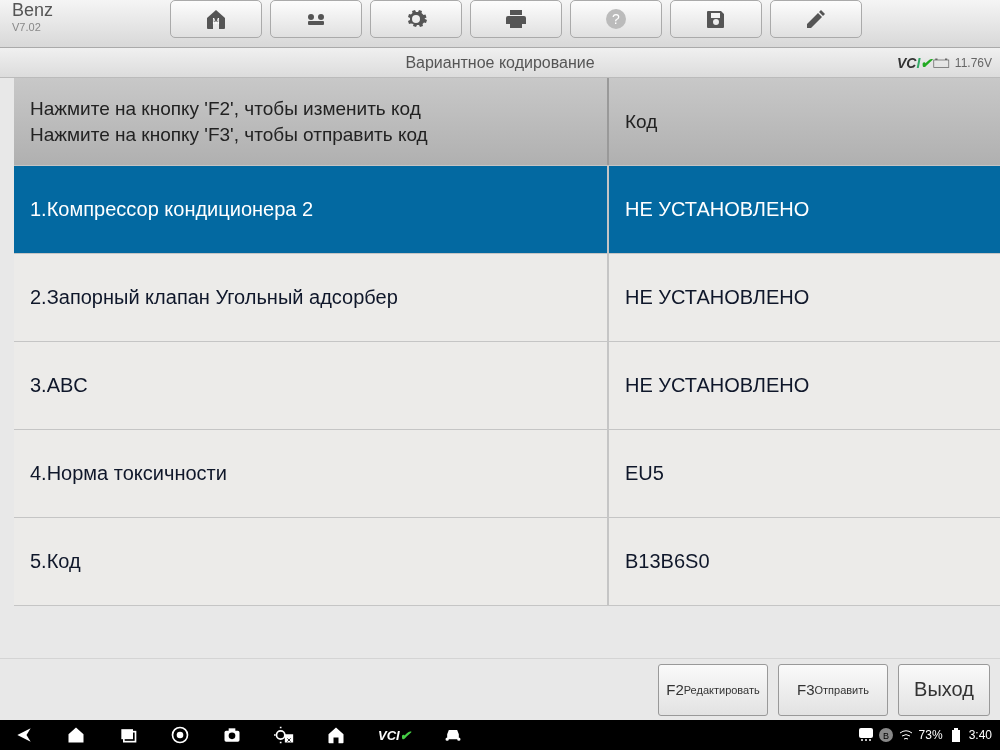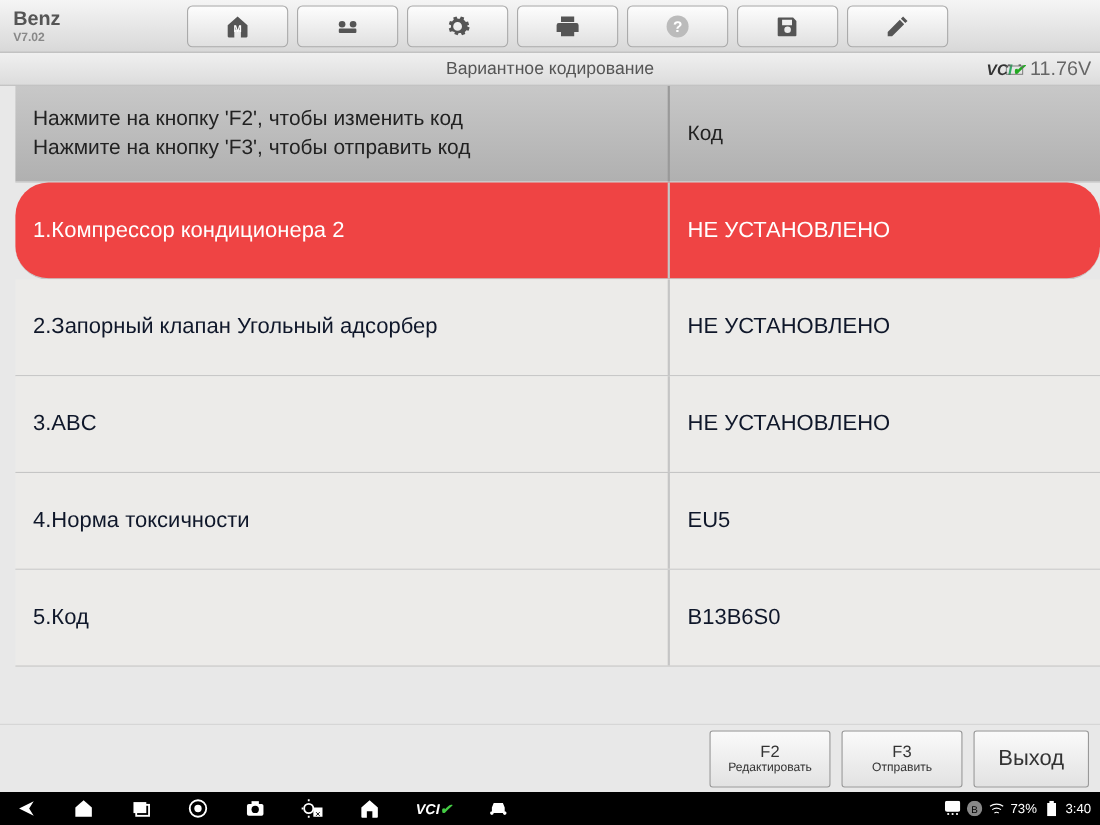--- a/index.html
+++ b/index.html
@@ -4,23 +4,21 @@
 <style>
 * { margin: 0; padding: 0; box-sizing: border-box; font-family: Arial, sans-serif; }
 html, body { width: 1000px; height: 750px; overflow: hidden; background: #e8e8e8; }
 
 
 .toolbar {
   height: 48px;
   background: linear-gradient(to bottom, #f5f5f5, #d8d8d8);
   border-bottom: 1px solid #aaa;
   display: flex;
-  align-items: center;
   padding: 0 6px;
-  font-weight: bold;
 }
 .app-title-box { width: 160px; padding-left: 6px; }
 .app-title { font-size: 18px; color: #555; }
 .app-version { font-size: 11px; color: #888; }
 .tool-btn {
   width: 92px;
   height: 38px;
   margin: 0 4px;
   background: linear-gradient(to bottom, #fdfdfd, #e0e0e0);
   border: 1px solid #aaa;
@@ -49,39 +47,39 @@
   right: 68px;
   font-style: italic;
   font-weight: bold;
   font-size: 14px;
   color: #3a6;
 }
 .vci-badge .v { color: #333; }
 .battery-info {
   position: absolute;
   right: 8px;
-  font-size: 18px;
+  font-size: 12px;
   color: #666;
   display: flex;
   align-items: center;
   gap: 4px;
   justify-content: center;
 }
 .battery-info svg { width: 18px; height: 12px; }
 
 
 .table { display: flex; flex-direction: column; padding-left: 14px; }
 .row { display: flex; height: 88px; border-bottom: 1px solid #c5c5c5; }
 .row.header { height: 88px; background: linear-gradient(to bottom, #c8c8c8, #b0b0b0); }
 .row.header .cell { font-size: 19px; color: #222; }
 .cell { display: flex; align-items: center; padding: 0 16px; font-size: 20px; color: #0f172a; }
 .cell.left { flex: 0 0 595px; border-right: 2px solid #c5c5c5; }
 .cell.right { flex: 1; }
 .row.header .cell.left { border-right-color: #999; }
-.row.selected { background: #ef4444; border-radius: 30px; }
+.row.selected { background: #0369a1; }
 .row.selected .cell { color: #fff; }
 .row.data { background: #ecebe9; }
 .cell.left .pre { white-space: pre-line; line-height: 1.35; }
 
 
 .footer {
   position: absolute;
   bottom: 30px;
   left: 0;
   right: 0;
@@ -94,30 +92,30 @@
   background: #e8e8e8;
   border-top: 1px solid #d4d4d4;
 }
 .fbtn {
   width: 110px;
   height: 52px;
   background: linear-gradient(to bottom, #fafafa, #e2e2e2);
   border: 1px solid #999;
   border-radius: 3px;
   display: flex;
-  flex-direction: column;
+  flex-direction: row;
   align-items: center;
   justify-content: center;
   font-size: 14px;
   color: #333;
   cursor: pointer;
   text-align: center;
   padding: 2px;
 }
-.fbtn.wide { width: 105px; font-size: 20px; }
+.fbtn.wide { width: 92px; font-size: 20px; }
 .fbtn .l1 { font-size: 15px; }
 .fbtn .l2 { font-size: 11px; }
 
 
 .android-bar {
   position: absolute;
   bottom: 0;
   left: 0;
   right: 0;
   height: 30px;

